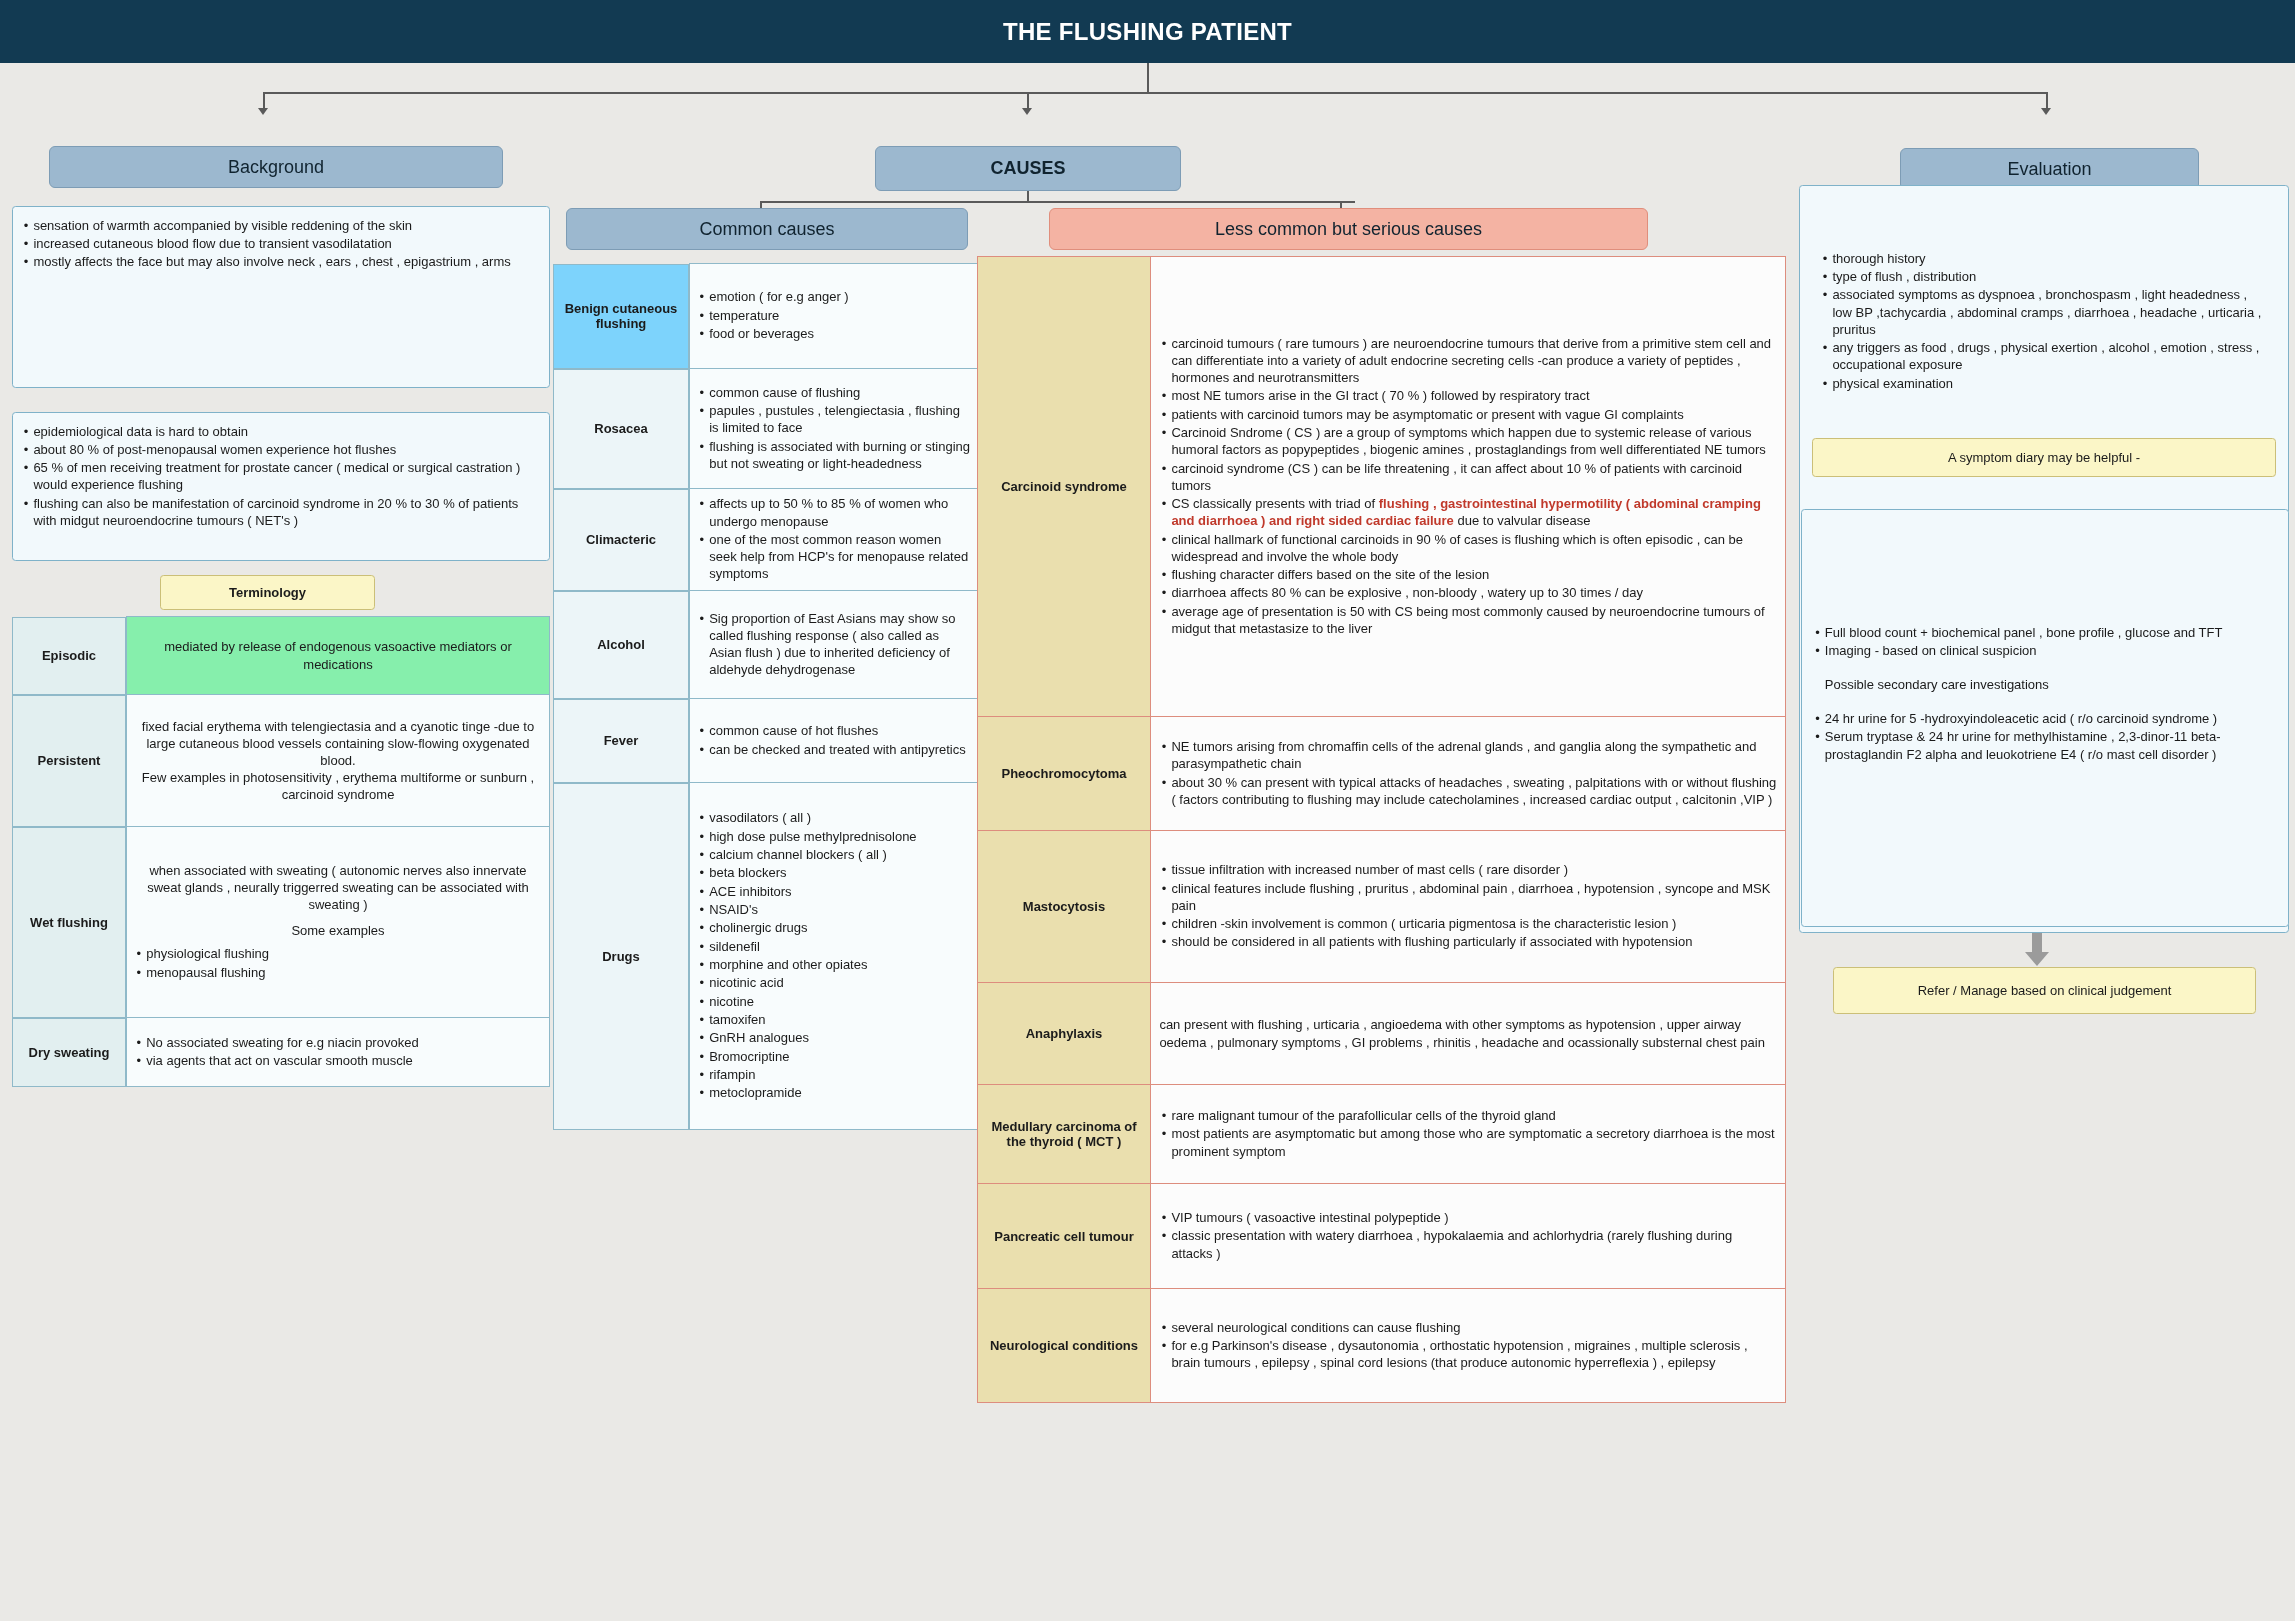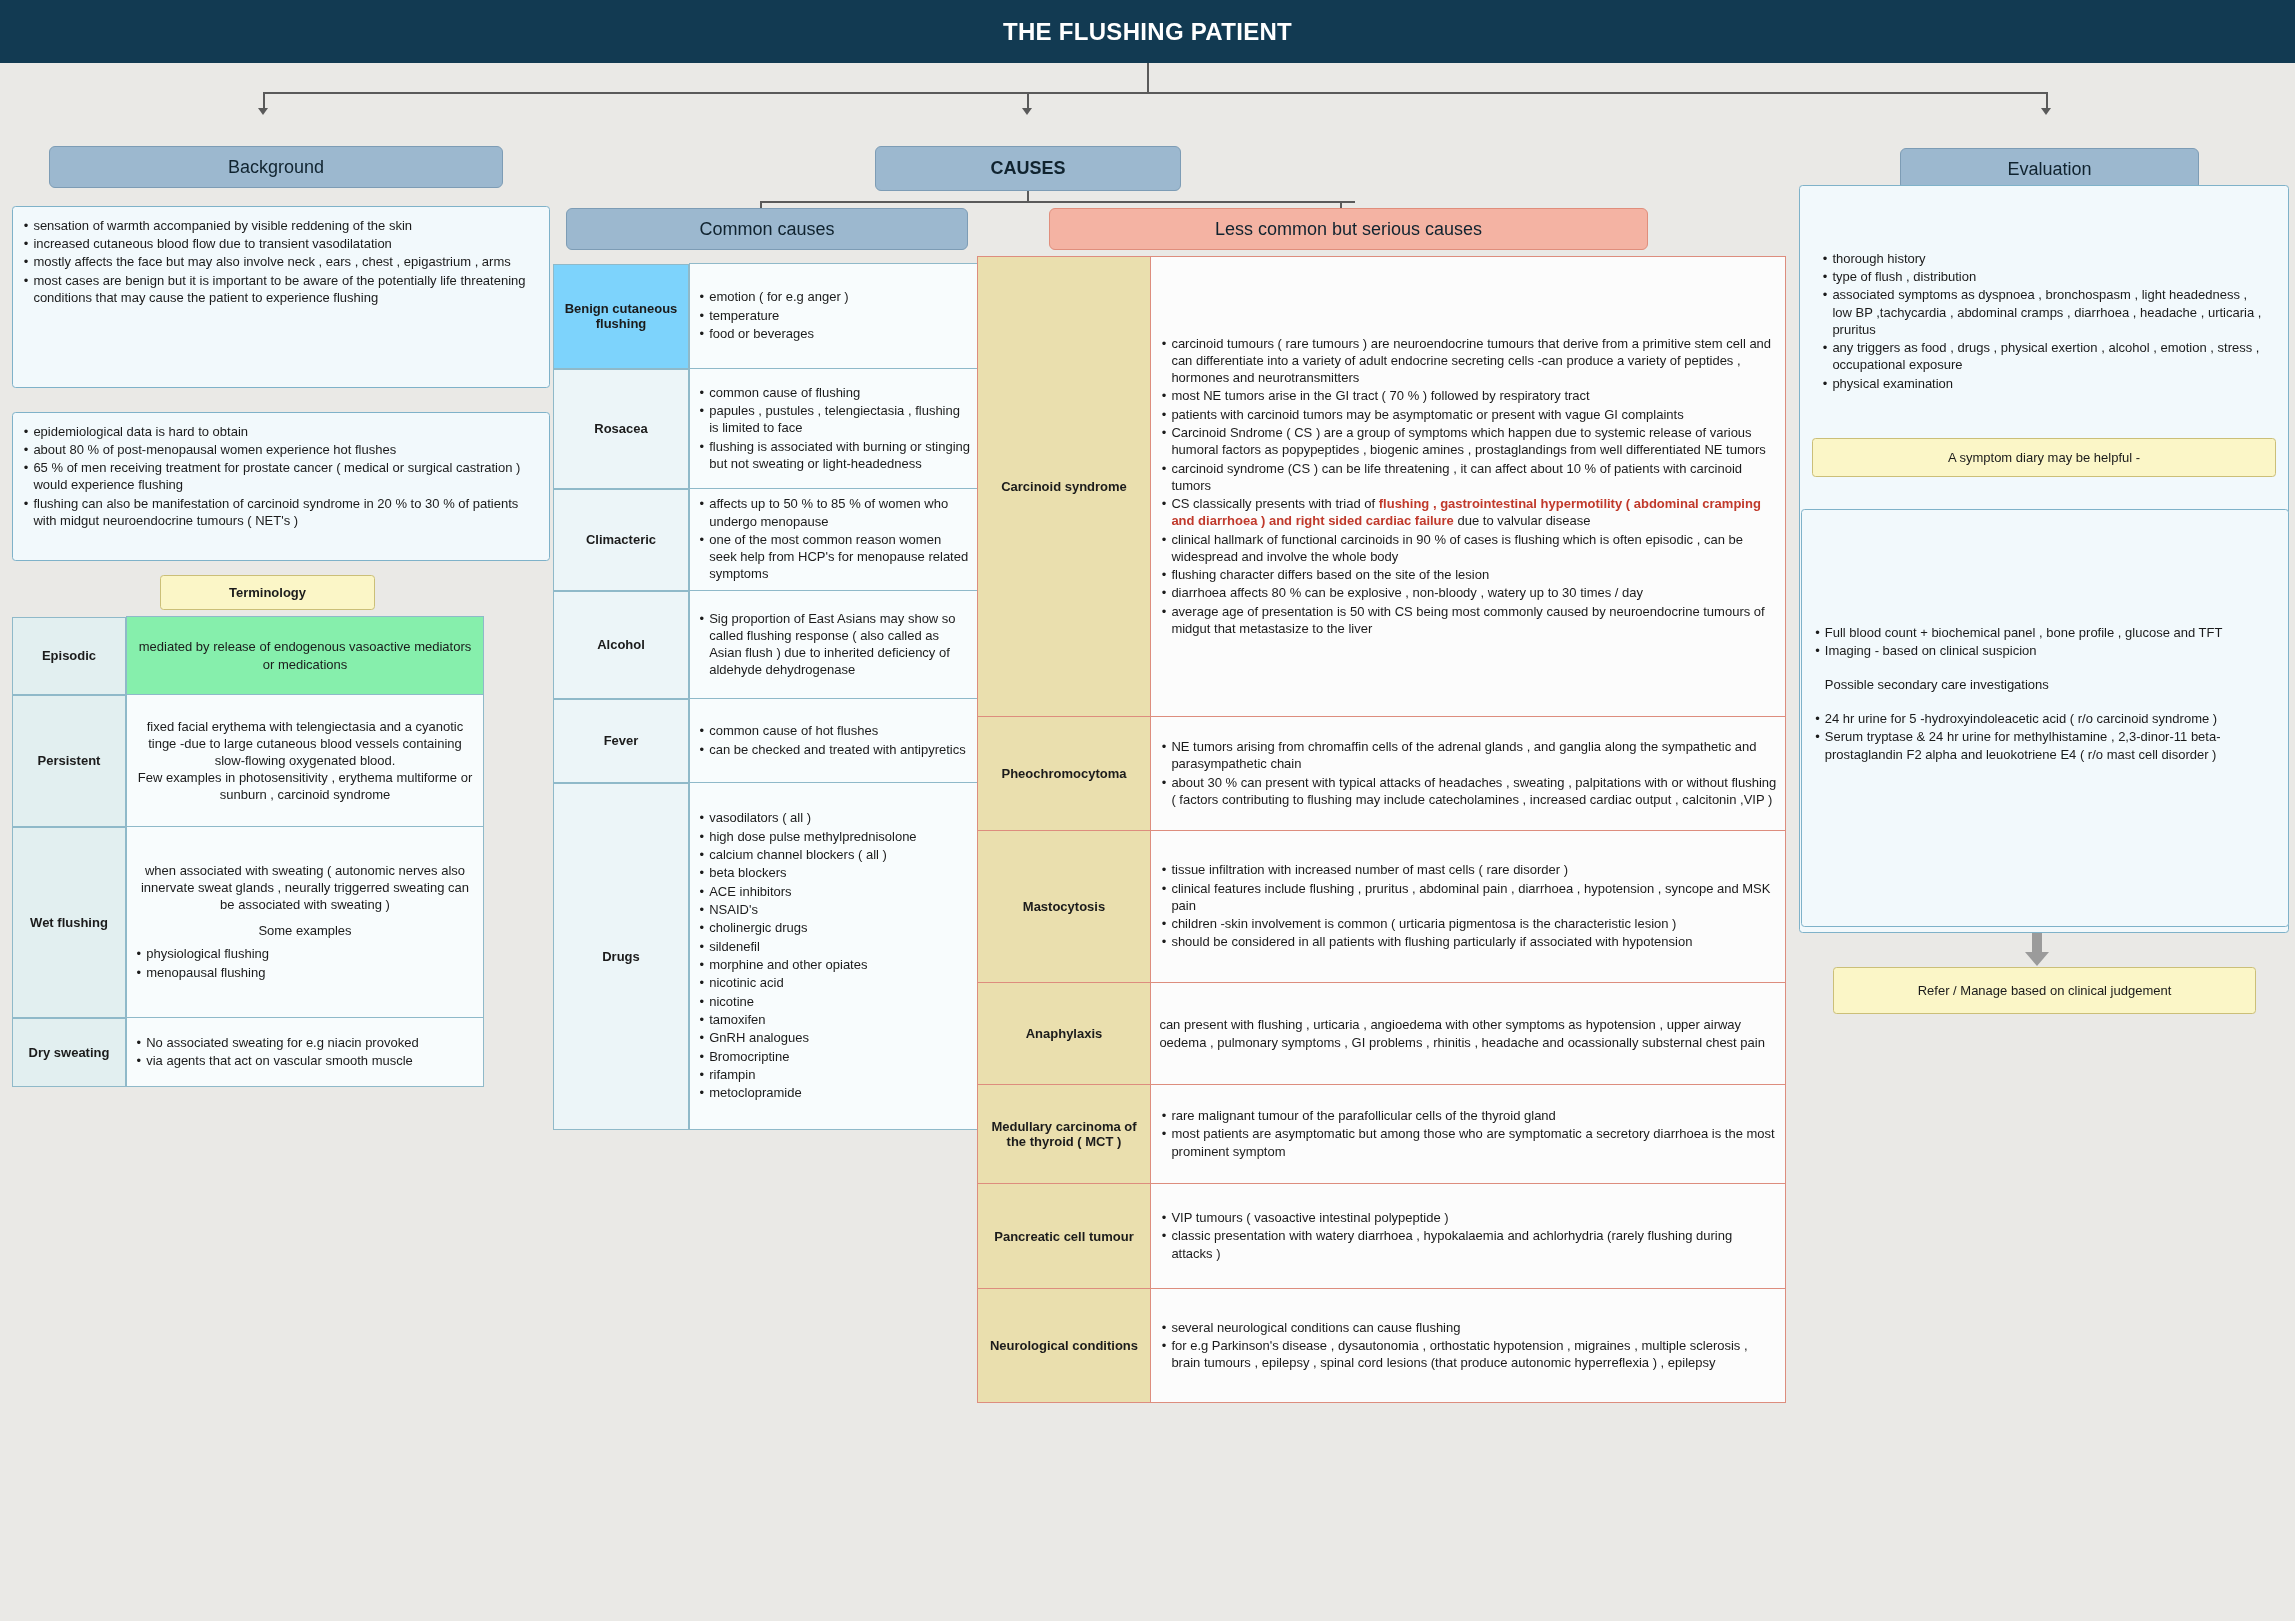--- a/index.html
+++ b/index.html
@@ -98,38 +98,37 @@
 
 <div class="node-head" style="position:absolute; left:49px; top:146px; width:454px; height:42px;">
   <span>Background</span>
 </div>
 
 <div class="panel" style="position:absolute; left:12px; top:206px; width:538px; height:182px; padding:9.6px 8.4px;">
   <ul class="bul txt">
     <li>sensation of warmth accompanied by visible reddening of the skin</li>
     <li>increased cutaneous blood flow due to transient vasodilatation</li>
     <li>mostly affects the face but may also involve neck , ears , chest , epigastrium , arms</li>
-    <li>most cases are benign but it is important to be aware of the potentially life threatening conditions that may cause the patient to experience flushing</li>
   </ul>
 </div>
 
 <div class="panel" style="position:absolute; left:12px; top:412px; width:538px; height:149px; padding:9.6px 8.4px;">
   <ul class="bul txt">
     <li>epidemiological data is hard to obtain</li>
     <li>about 80 % of post-menopausal women experience hot flushes</li>
     <li>65 % of men receiving treatment for prostate cancer ( medical or surgical castration ) would experience flushing</li>
     <li>flushing can also be manifestation of carcinoid syndrome in 20 % to 30 % of patients with midgut neuroendocrine tumours ( NET's )</li>
   </ul>
 </div>
 
 <div class="term-head" style="position:absolute; left:160px; top:575px; width:215px; height:35px;">
   <span>Terminology</span>
 </div>
 
-<div style="position:absolute; left:12px; top:616px; width:472px;">
+<div style="position:absolute; left:12px; top:616px; width:538px;">
   <table class="tgrid">
     <tbody>
         <tr>
       <td class="lbl-cell cell-label" style="width:114px; height:78px;">
         <span>Episodic</span>
       </td>
       <td style="background:#86efac;">
         <div class="txt" style="text-align:center;">mediated by release of endogenous vasoactive mediators or medications</div>
       </td>
     </tr>

